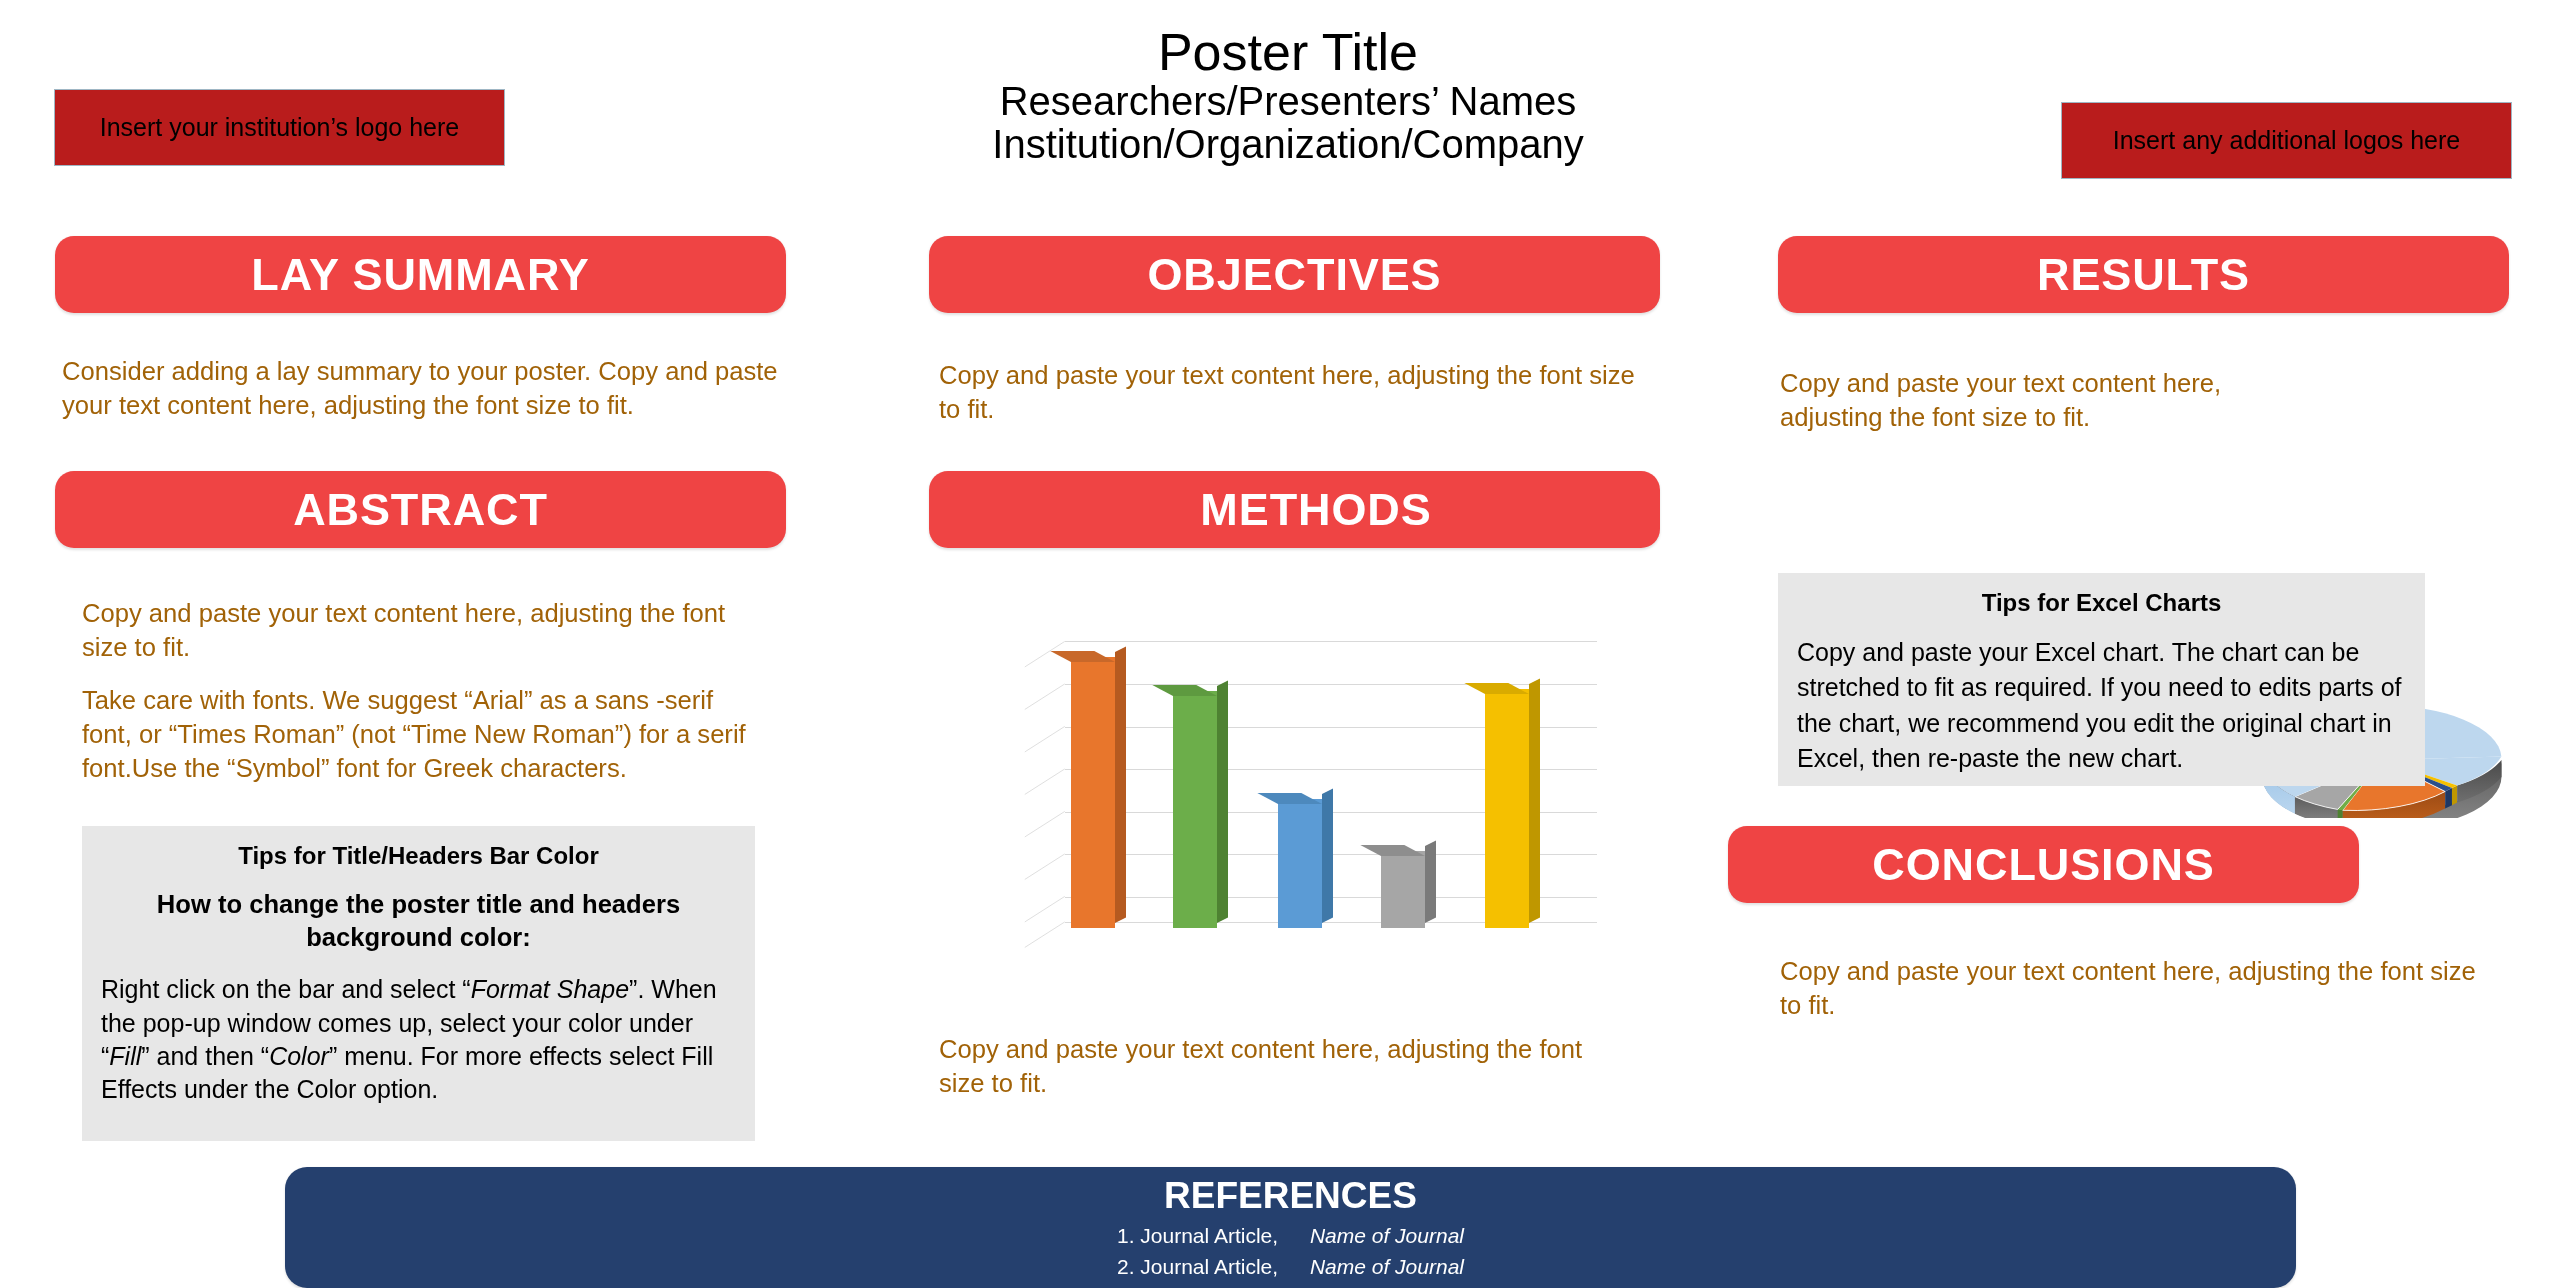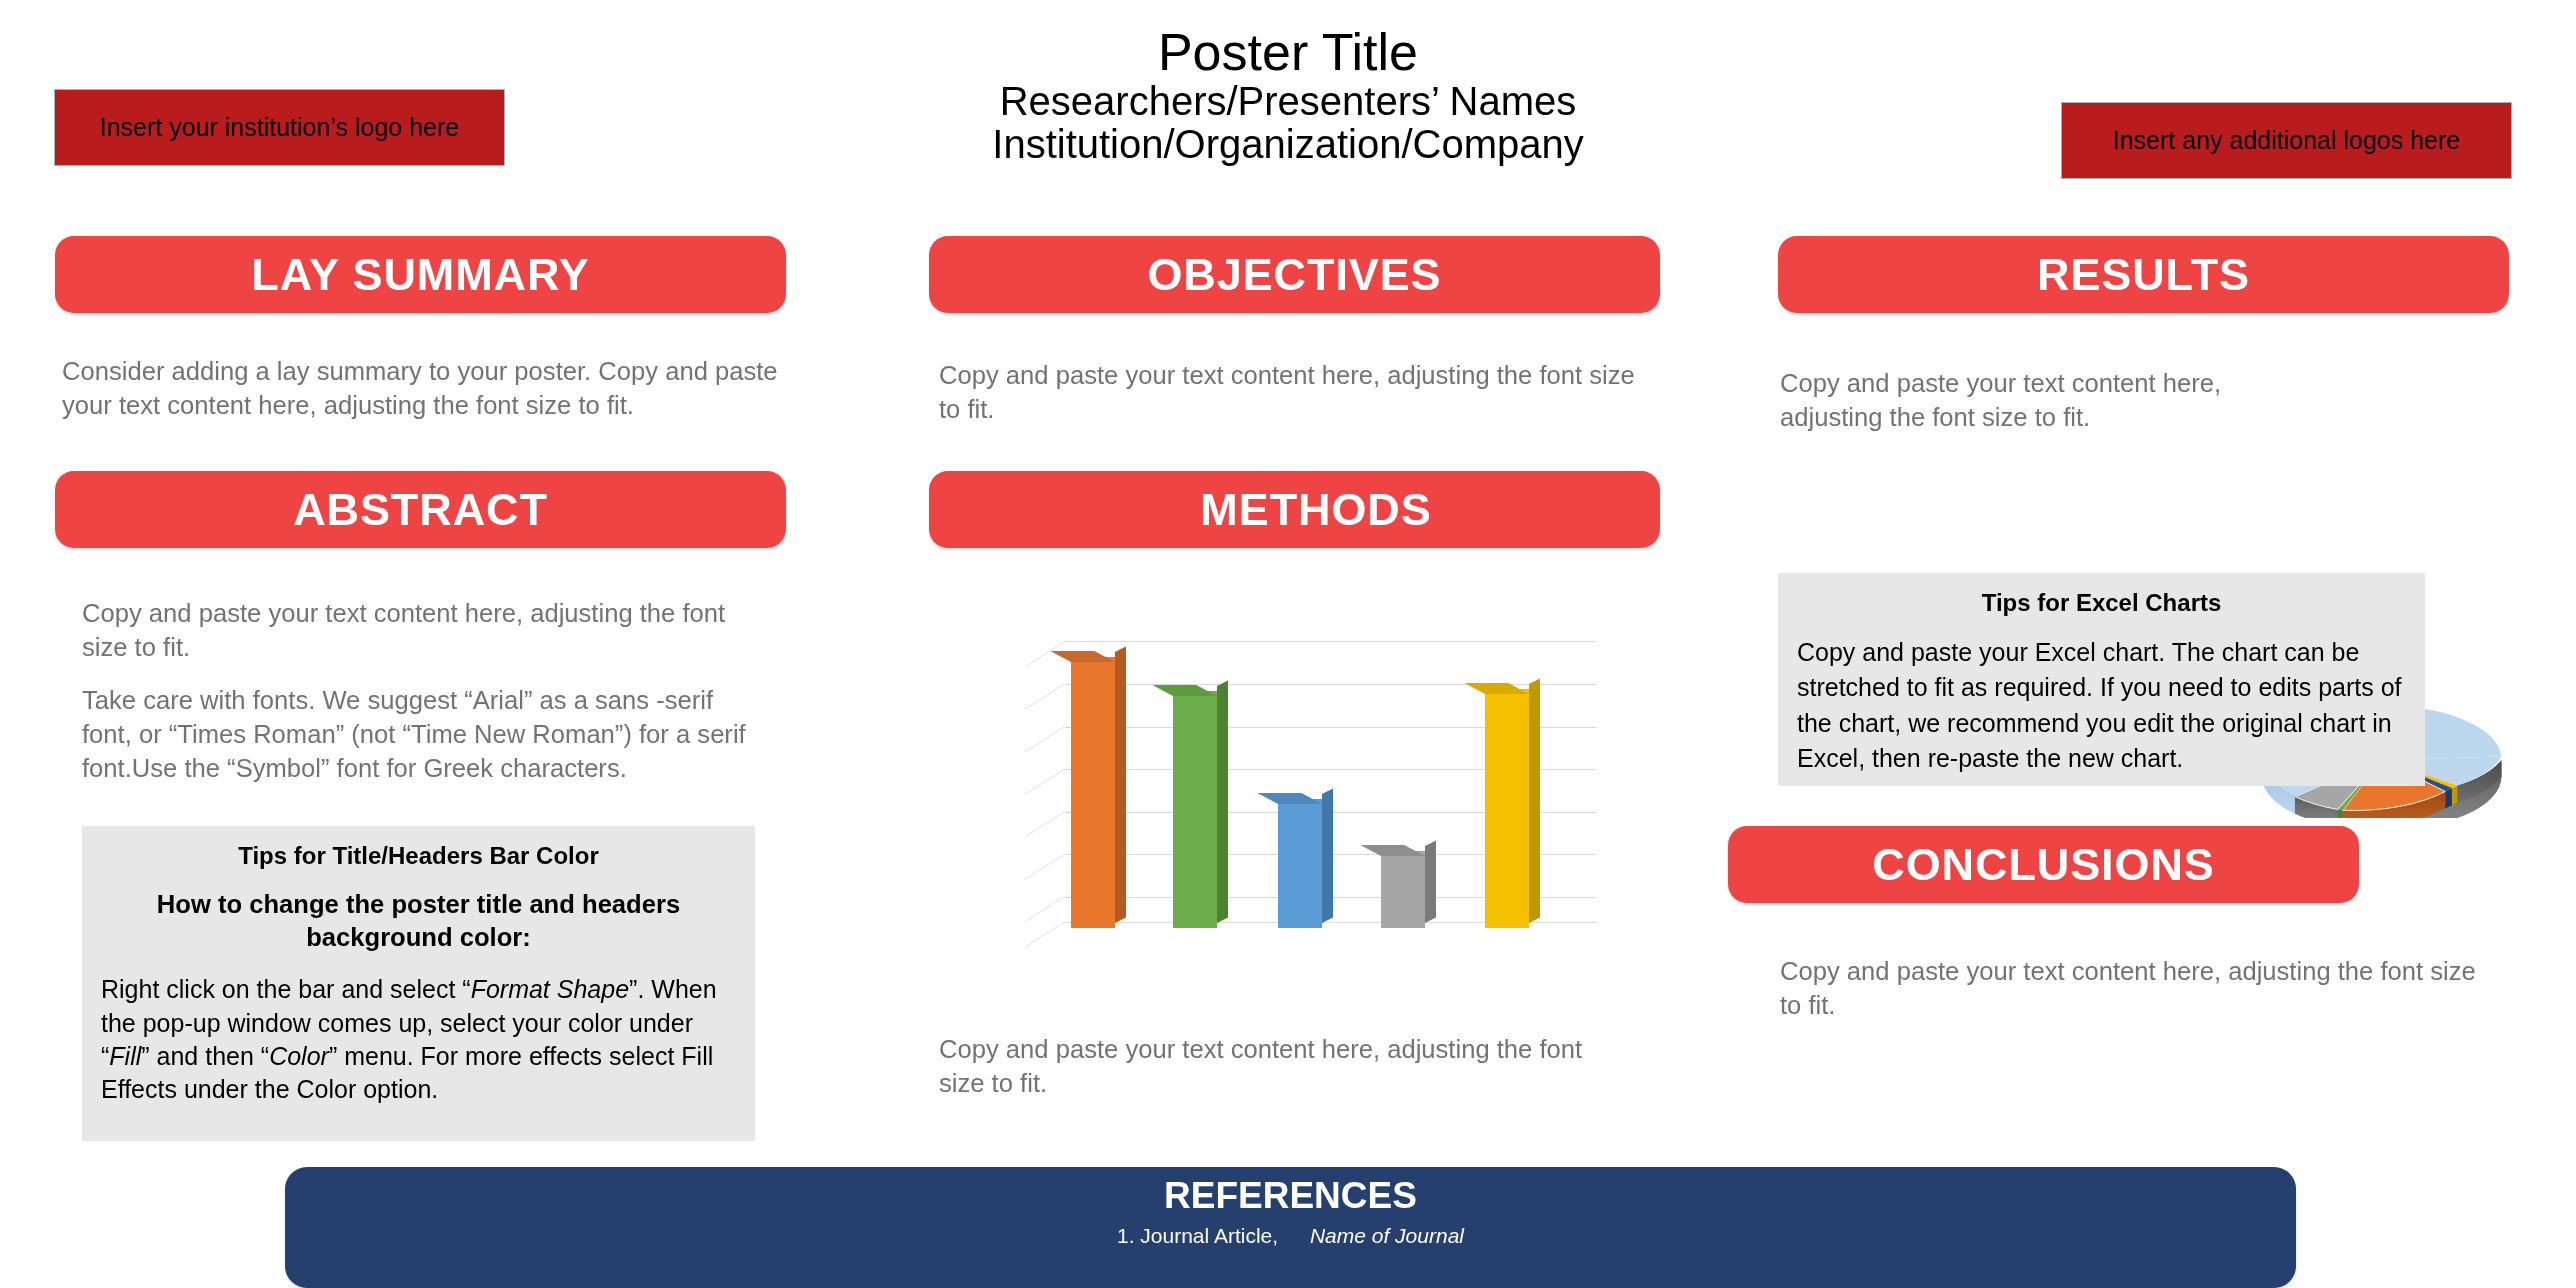--- a/index.html
+++ b/index.html
@@ -68,21 +68,21 @@
   .section-bar .bar-label {
     font-size: 45px;
     letter-spacing: 0.9px;
     line-height: 1;
   }
 
   
   .body-text {
     font-size: 25.6px;
     line-height: 1.33;
-    color: #737373;
+    color: #a16207;
   }
   .body-text p { margin: 0 0 19px 0; }
   .body-text p:last-child { margin-bottom: 0; }
 
   
   .tip-box {
     background: #e7e7e7;
     box-sizing: border-box;
     padding: 13.6px 19px 17px 19px;
   }
@@ -361,14 +361,19 @@
   <p>Copy and paste your text content here, adjusting the font size to fit.</p>
 </div>
 
 <div class="abs ref-bar" style="left:285px; top:1167px; width:2011px; height:121px;">
   <div class="ref-title">REFERENCES</div>
   <div class="ref-item">
     <span>1.</span>
     <span>Journal Article,</span>
     <span class="jrnl">Name of Journal</span>
   </div>
+  <div class="ref-item">
+    <span>2.</span>
+    <span>Journal Article,</span>
+    <span class="jrnl">Name of Journal</span>
+  </div>
 </div>
 
 
 </body></html>

